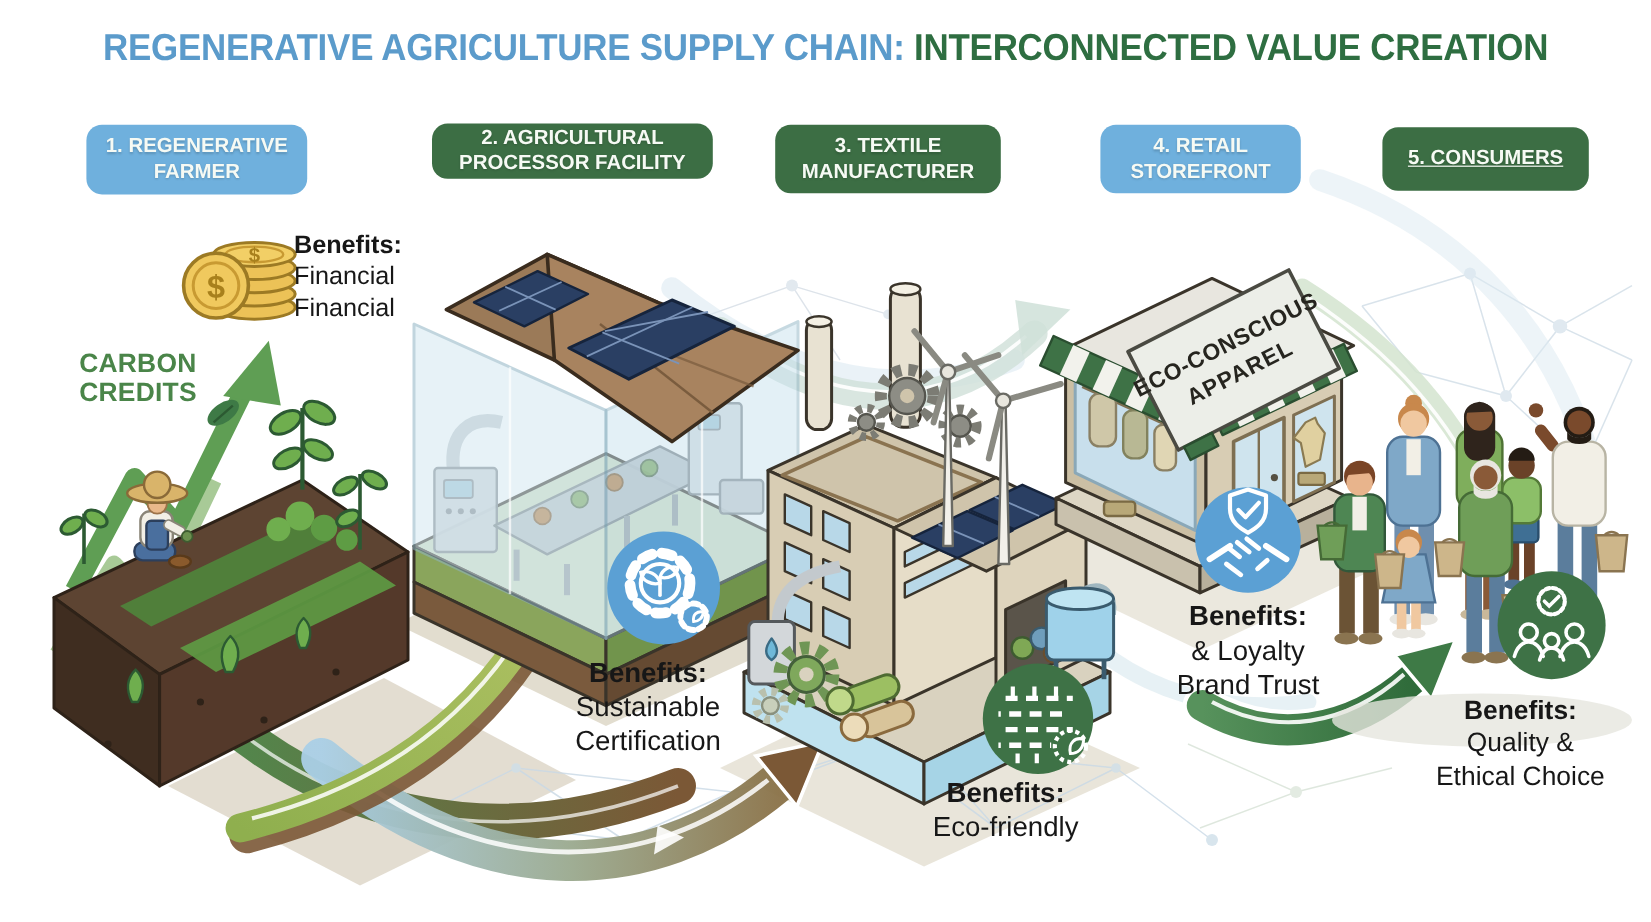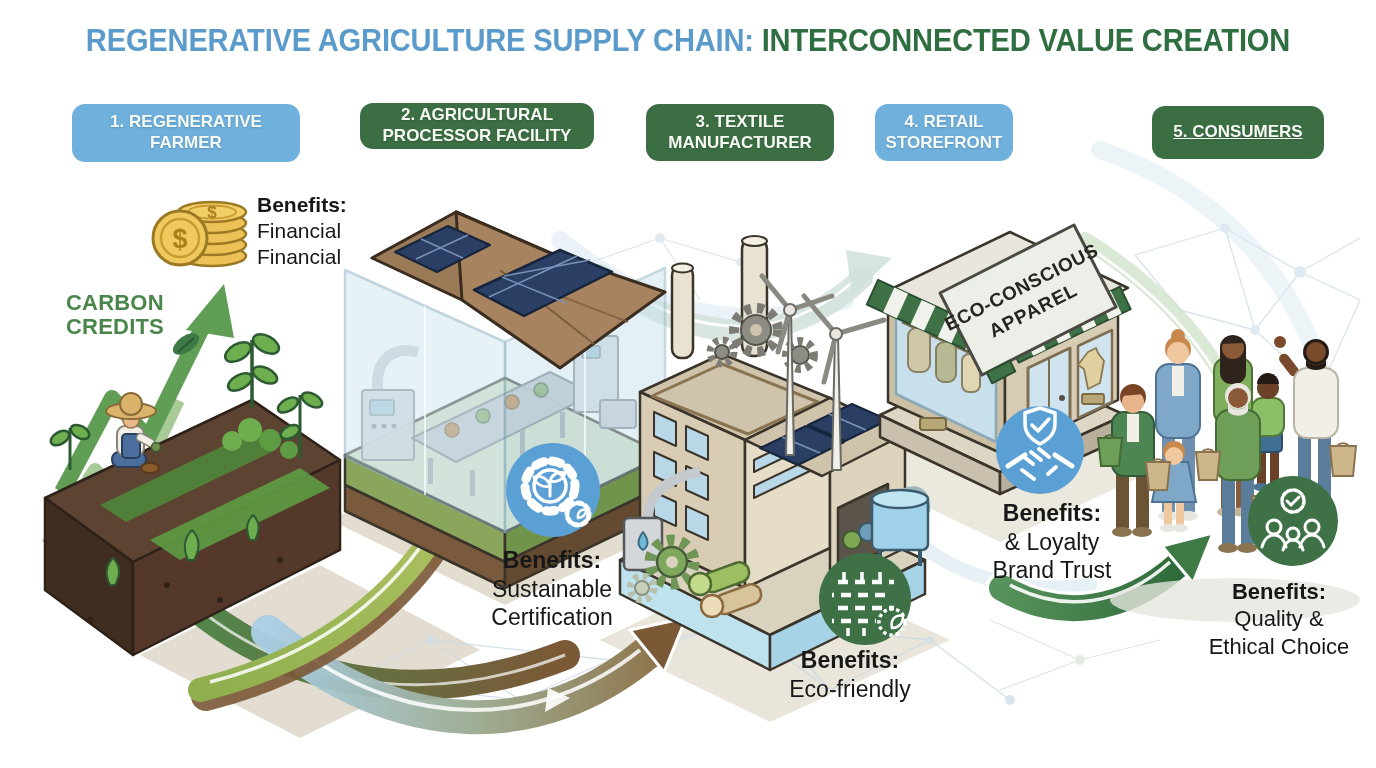--- a/index.html
+++ b/index.html
@@ -12,21 +12,21 @@
   .title .t-blue{color:#5b9bcb;}
   .title .t-green{color:#2e6e41;}
   .pill{position:absolute;display:flex;align-items:center;justify-content:center;
         text-align:center;color:#f6faf4;font-weight:800;font-size:17px;line-height:1.22;
         border-radius:13px;padding:4px 10px;box-sizing:border-box;
         text-shadow:0 1px 2px rgba(0,0,0,.18);}
   .pill-blue{background:#6fb0dd;}
   .pill-green{background:#3c6e44;}
   .carbon{position:absolute;left:66px;top:291px;font-size:22px;font-weight:800;
           color:#4a8549;line-height:1.08;letter-spacing:0.2px;}
-  .benefit{position:absolute;color:#171717;font-size:23px;line-height:1.24;text-align:center;padding-left:12px;}
+  .benefit{position:absolute;color:#171717;font-size:23px;line-height:1.24;text-align:center;}
   .benefit .bh{font-weight:800;}
   .benefit-left{text-align:left;font-size:21px;}
   .b5{font-size:22px;}
 </style>
 </head>
 <body>
 
 <div class="canvas">
 
 <svg class="art" width="1376" height="768" viewBox="0 0 1376 768">
@@ -553,30 +553,30 @@
       <circle cx="1293" cy="534" r="6" stroke-width="3"></circle>
       <path d="M1283,550 c2,-7 6,-10 10,-10 s8,3 10,10" stroke-width="3"></path>
     </g>
   </g>
 </svg>
 
 <div class="title">
   <span class="t-blue">REGENERATIVE AGRICULTURE SUPPLY CHAIN: </span><span class="t-green">INTERCONNECTED VALUE CREATION</span>
 </div>
 
-<div class="pill pill-blue" style="left:72px;  top:104px; width:228px; height:58px;">
+<div class="pill pill-blue" style="left:72px;  top:104px; width:184px; height:58px;">
       <span>1. REGENERATIVE FARMER</span>
     </div>
 <div class="pill pill-green" style="left:360px; top:103px; width:234px; height:46px;">
       <span>2. AGRICULTURAL PROCESSOR FACILITY</span>
     </div>
 <div class="pill pill-green" style="left:646px; top:104px; width:188px; height:57px;">
       <span>3. TEXTILE MANUFACTURER</span>
     </div>
-<div class="pill pill-blue" style="left:875px; top:104px; width:138px; height:57px;">
+<div class="pill pill-blue" style="left:917px; top:104px; width:167px; height:57px;">
       <span>4. RETAIL STOREFRONT</span>
     </div>
 <div class="pill pill-green" style="left:1152px;top:106px; width:172px; height:53px;text-decoration:underline;">
       <span>5. CONSUMERS</span>
     </div>
 
 <div class="carbon">
   <div>CARBON</div>
   <div>CREDITS</div>
 </div>

